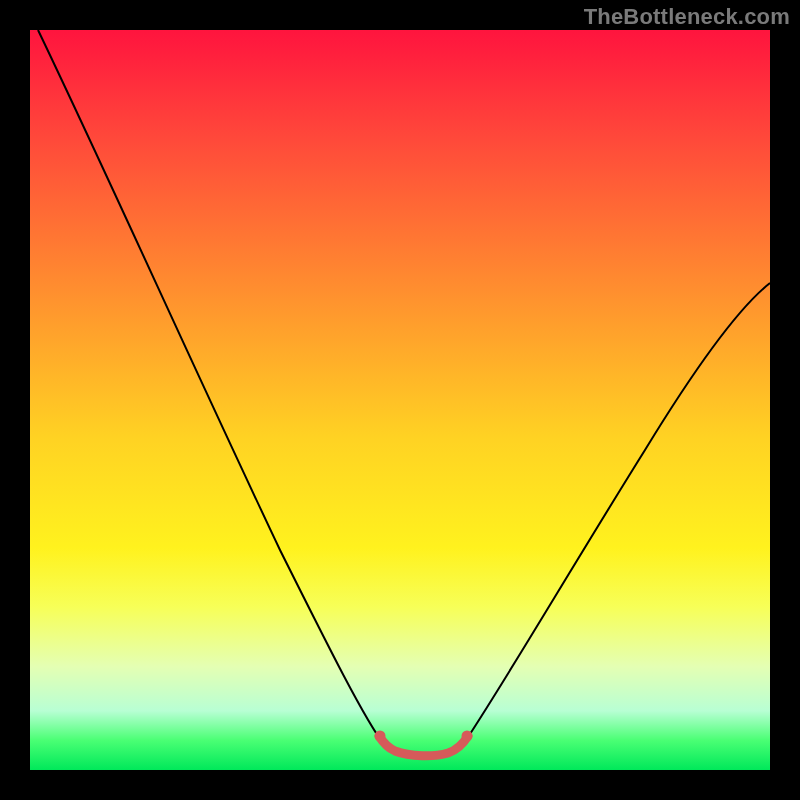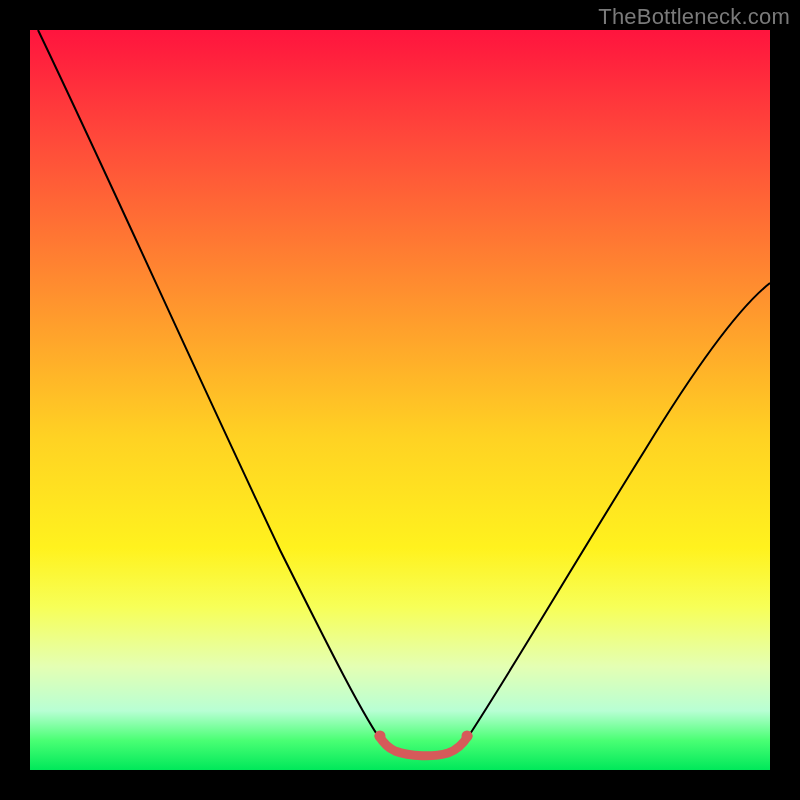--- a/index.html
+++ b/index.html
@@ -48,21 +48,21 @@
     height: 740px;
     overflow: visible;
   }
   .watermark {
     position: absolute;
     top: 4px;
     right: 10px;
     color: #7a7a7a;
     font-size: 22px;
     letter-spacing: 0.2px;
-    font-weight: 400;
+    font-weight: 700;
   }
 </style>
 </head>
 <body>
 
 <div class="frame">
   <div class="plot-area"></div>
 
   <svg class="curves" viewBox="0 0 740 740" preserveAspectRatio="none">
 

